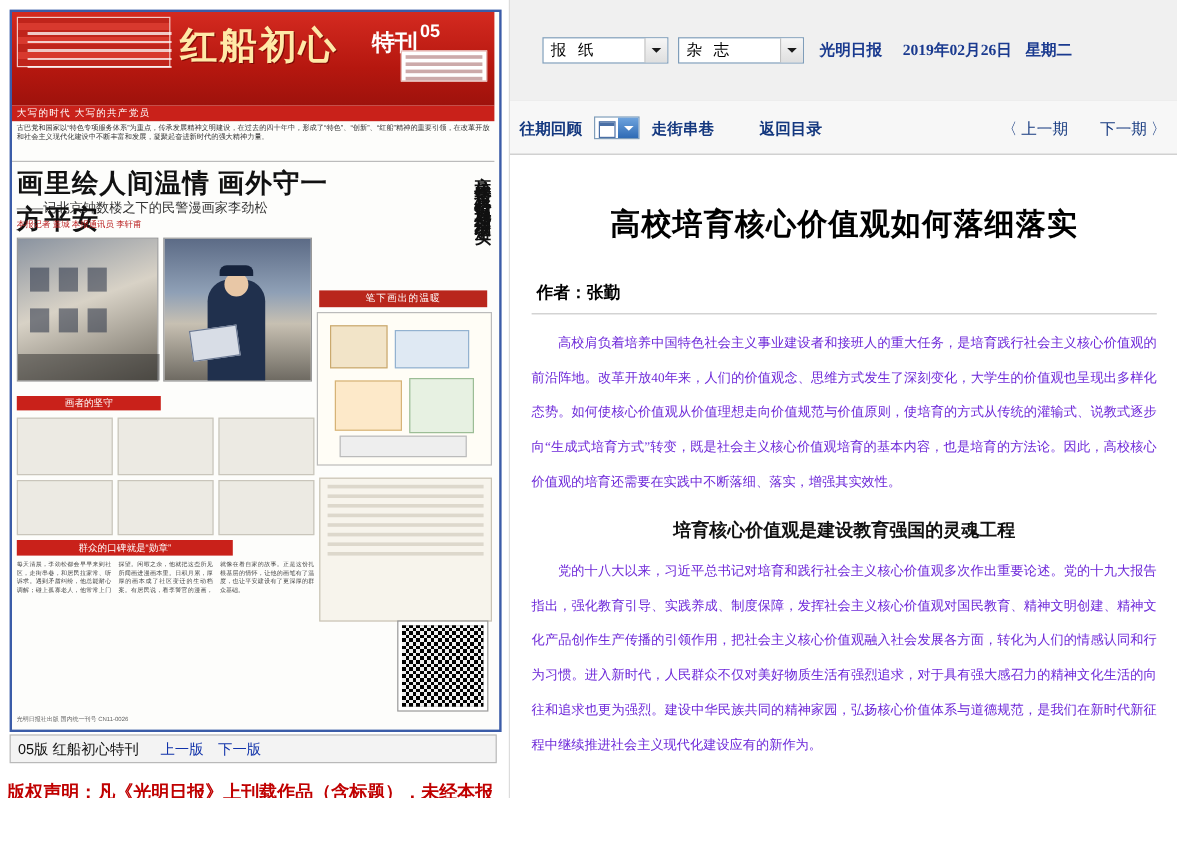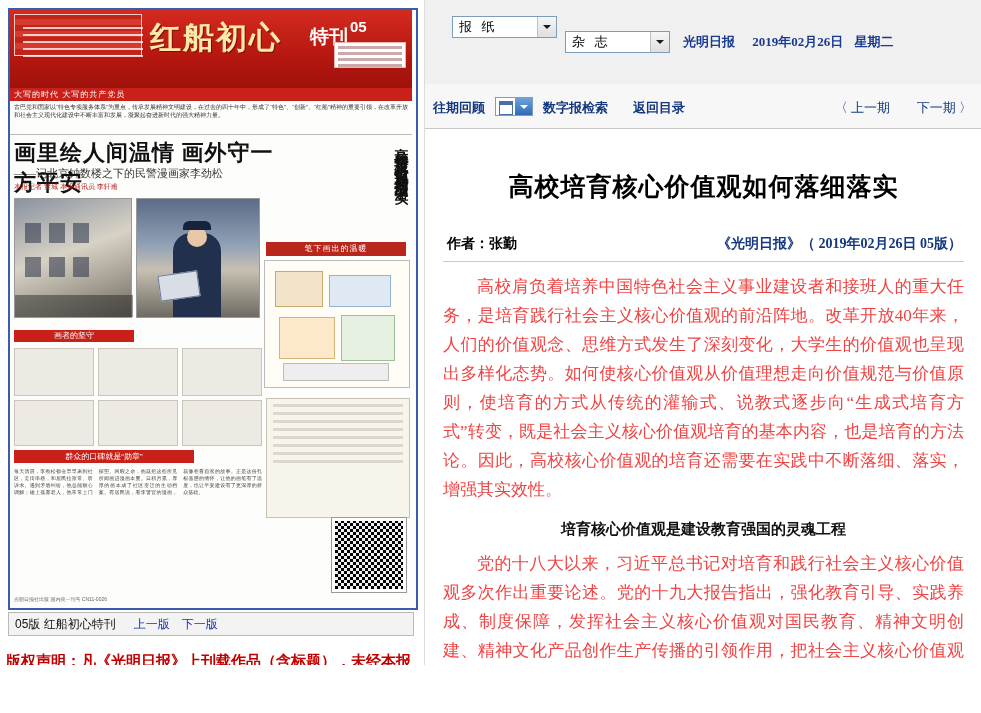--- a/index.html
+++ b/index.html
@@ -266,21 +266,21 @@
     background: linear-gradient(180deg,#f6f6f6,#dfdfdf);
     border-left: 1px solid #c0c0c0;
   }
   .sel .arrow::after {
     content: "";
     position: absolute; left: 5px; top: 8px;
     border-left: 4px solid transparent;
     border-right: 4px solid transparent;
     border-top: 4px solid #1a1a1a;
   }
-  #sel-paper { left: 27px; top: 16px; width: 105px; }
+  #sel-paper { left: 27px; top: 31px; width: 105px; }
   #sel-magazine { left: 140px; top: 31px; width: 105px; }
 
   #masthead-info {
     position: absolute;
     left: 258px; top: 31px;
     width: 290px; height: 22px;
     line-height: 22px;
     font-size: 13px;
     color: #1a3a8f;
     font-weight: bold;
@@ -359,23 +359,23 @@
     font-family: "Liberation Serif", serif;
   }
   #author { position: absolute; left: 4px; top: 0; color: #000; font-weight: bold;}
   #source { position: absolute; right: 2px; top: 0; color: #14387f; font-weight: bold;}
   #meta-sep {
     margin-top: 4px;
     border-top: 1px solid #c9c9c9;
   }
   .para {
     font-family: "Liberation Serif", serif;
-    font-size: 17px;
+    font-size: 11px;
     line-height: 29px;
-    color: #ef4444;
+    color: #6d28d9;
     text-align: justify;
     text-indent: 2em;
     margin: 10px 0 0 0;
   }
   .subhead {
     font-family: "Liberation Serif", serif;
     font-size: 15px;
     font-weight: bold;
     color: #111;
     text-align: center;
@@ -504,32 +504,31 @@
         <span class="date" style="margin-left:8px;">星期二</span>
       </div>
     </div>
 
     <div id="toolbar-mid">
       <a href="#" class="tb-link" id="tb-archive">往期回顾</a>
       <div id="calendar-btn">
         <span class="cal"></span>
         <span class="arrow"></span>
       </div>
-      <a href="#" class="tb-link" id="tb-search">数字报检索</a>
+      <a href="#" class="tb-link" id="tb-search">走街串巷</a>
       <a href="#" class="tb-link" id="tb-toc">返回目录</a>
       <a href="#" id="prev-issue">〈 上一期</a>
       <a href="#" id="next-issue">下一期 〉</a>
     </div>
 
     <div id="article">
       <div id="article-title">高校培育核心价值观如何落细落实</div>
 
       <div id="meta-row">
         <span id="author">作者：张勤</span>
-        <span id="source">《光明日报》（ 2019年02月26日 05版）</span>
       </div>
       <div id="meta-sep"></div>
 
       <p class="para">高校肩负着培养中国特色社会主义事业建设者和接班人的重大任务，是培育践行社会主义核心价值观的前沿阵地。改革开放40年来，人们的价值观念、思维方式发生了深刻变化，大学生的价值观也呈现出多样化态势。如何使核心价值观从价值理想走向价值规范与价值原则，使培育的方式从传统的灌输式、说教式逐步向“生成式培育方式”转变，既是社会主义核心价值观培育的基本内容，也是培育的方法论。因此，高校核心价值观的培育还需要在实践中不断落细、落实，增强其实效性。</p>
 
       <div class="subhead">培育核心价值观是建设教育强国的灵魂工程</div>
 
       <p class="para">党的十八大以来，习近平总书记对培育和践行社会主义核心价值观多次作出重要论述。党的十九大报告指出，强化教育引导、实践养成、制度保障，发挥社会主义核心价值观对国民教育、精神文明创建、精神文化产品创作生产传播的引领作用，把社会主义核心价值观融入社会发展各方面，转化为人们的情感认同和行为习惯。进入新时代，人民群众不仅对美好物质生活有强烈追求，对于具有强大感召力的精神文化生活的向往和追求也更为强烈。建设中华民族共同的精神家园，弘扬核心价值体系与道德规范，是我们在新时代新征程中继续推进社会主义现代化建设应有的新作为。</p>
 
     </div>

